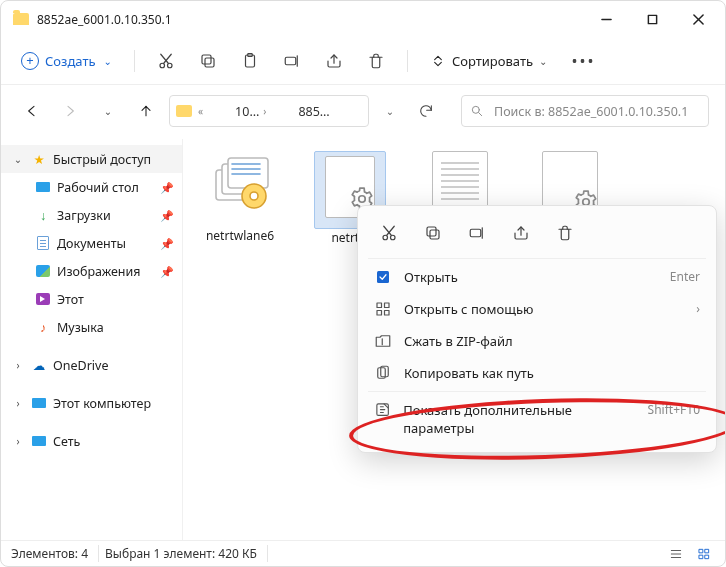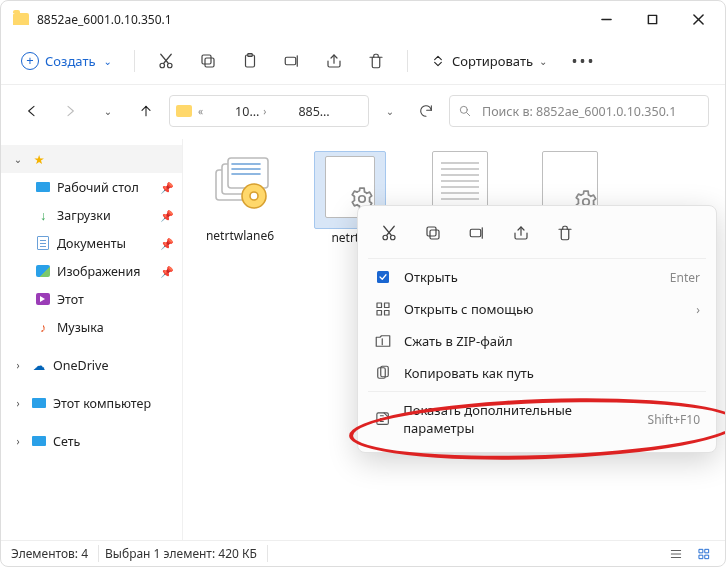--- a/index.html
+++ b/index.html
@@ -33,21 +33,21 @@
   
   .addr-row { display:flex; align-items:center; gap:8px; padding:10px 16px 12px 16px; }
   .nav-btn { width:30px; height:30px; display:flex; align-items:center; justify-content:center; color:#222; border-radius:4px; }
   .nav-btn.disabled { color:#bbb; }
   .addr-bar { flex:0 0 200px; height:32px; border:1px solid #ddd; border-radius:4px; display:flex; align-items:center; padding:0 6px; gap:4px; font-size:12.5px; color:#333; }
   .addr-bar .folder-ico { width:16px; height:12px; background:#ffd86b; border-radius:2px; margin-right:2px; }
   .addr-bar .crumb { display:flex; align-items:center; gap:4px;margin-left:28px; }
   .addr-bar .sep { color:#888; font-size:10px; }
   .addr-dd { width:26px; display:flex; justify-content:center; color:#666; font-size:10px; }
   .refresh { width:30px; height:30px; display:flex; align-items:center; justify-content:center; color:#444; }
-  .search { flex:1; height:32px; border:1px solid #ddd; border-radius:4px; display:flex; align-items:center; padding:0 8px; gap:8px; }
+  .search { flex:1; height:32px; border:1px solid #ddd; border-radius:4px; display:flex; align-items:center; padding:0 8px; gap:8px;margin-left:12px; }
   .search svg { width:14px; height:14px; color:#888; }
   .search input { border:none; outline:none; font-size:12.5px; flex:1; color:#333; background:transparent; }
   .search input::placeholder { color:#888; }
 
   
   .main { display:flex; height: calc(100% - 36px - 48px - 54px - 26px); }
   .sidebar { width:182px; border-right:1px solid #f0f0f0; padding-top:6px; }
   .sb-item { display:flex; align-items:center; gap:6px; height:28px; padding:0 8px 0 10px; font-size:12.5px; color:#222; position:relative; }
   .sb-item.top { background:#f4f4f4; }
   .sb-item .chev { width:14px; text-align:center; color:#555; font-size:10px; }
@@ -81,21 +81,21 @@
   .ctx {
     position:absolute; left:356px; top:204px; width:360px;
     background:#fcfcfc; border:1px solid #e2e2e2; border-radius:8px;
     box-shadow:0 8px 30px rgba(0,0,0,.18); padding:6px 0 8px 0;
     font-size:13px; color:#222;
   }
   .ctx-iconrow { display:flex; gap:10px; padding:6px 14px 8px 14px; }
   .ctx-iconrow .ci { width:34px; height:30px; display:flex; align-items:center; justify-content:center; border-radius:4px; color:#444; }
   .ctx-iconrow .ci svg { width:18px; height:18px; }
   .ctx-divider { height:1px; background:#eee; margin:2px 10px; }
-  .ctx-item { display:flex; align-items:center; gap:12px; padding:7px 16px; position:relative; }
+  .ctx-item { display:flex; gap:12px; padding:7px 16px; position:relative; }
   .ctx-item .mi { width:18px; height:18px; display:flex; align-items:center; justify-content:center; color:#1a66d1; }
   .ctx-item .mi.gray { color:#555; }
   .ctx-item .hint { margin-left:auto; color:#888; font-size:12px; }
   .ctx-item .sub { margin-left:auto; color:#888; font-size:12px; }
 
   
   .annot {
     position:absolute; left:348px; top:398px; width:390px; height:60px;
     border:4px solid #d22; border-radius:50%/50%;
     transform:rotate(-2deg);
@@ -248,20 +248,21 @@
       <input placeholder="Поиск в: 8852ae_6001.0.10.350.1" style="">
     </div>
   </div>
 
   <div class="main">
     <div class="sidebar">
 
       <div class="sb-item top">
         <span class="chev">⌄</span>
         <span class="sb-ico ico-star">★</span>
+        <span>Быстрый доступ</span>
       </div>
       <div class="sb-item sb-sub">
         <span class="sb-ico">
             <span class="ico-desk"></span>
           </span>
         <span>Рабочий стол</span>
         <span class="pin">📌</span>
       </div>
       <div class="sb-item sb-sub">
         <span class="sb-ico ico-dl">↓</span>

